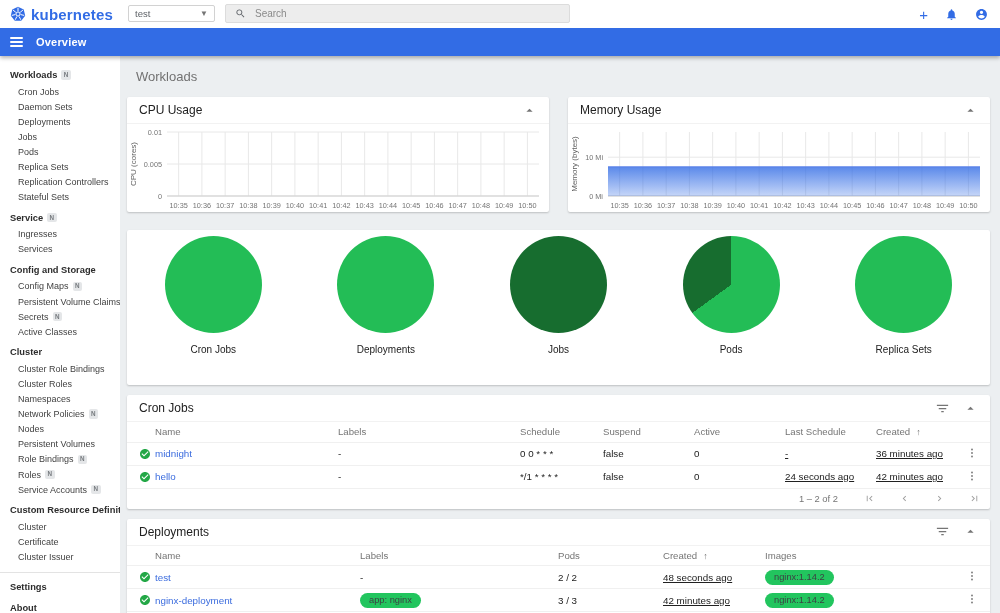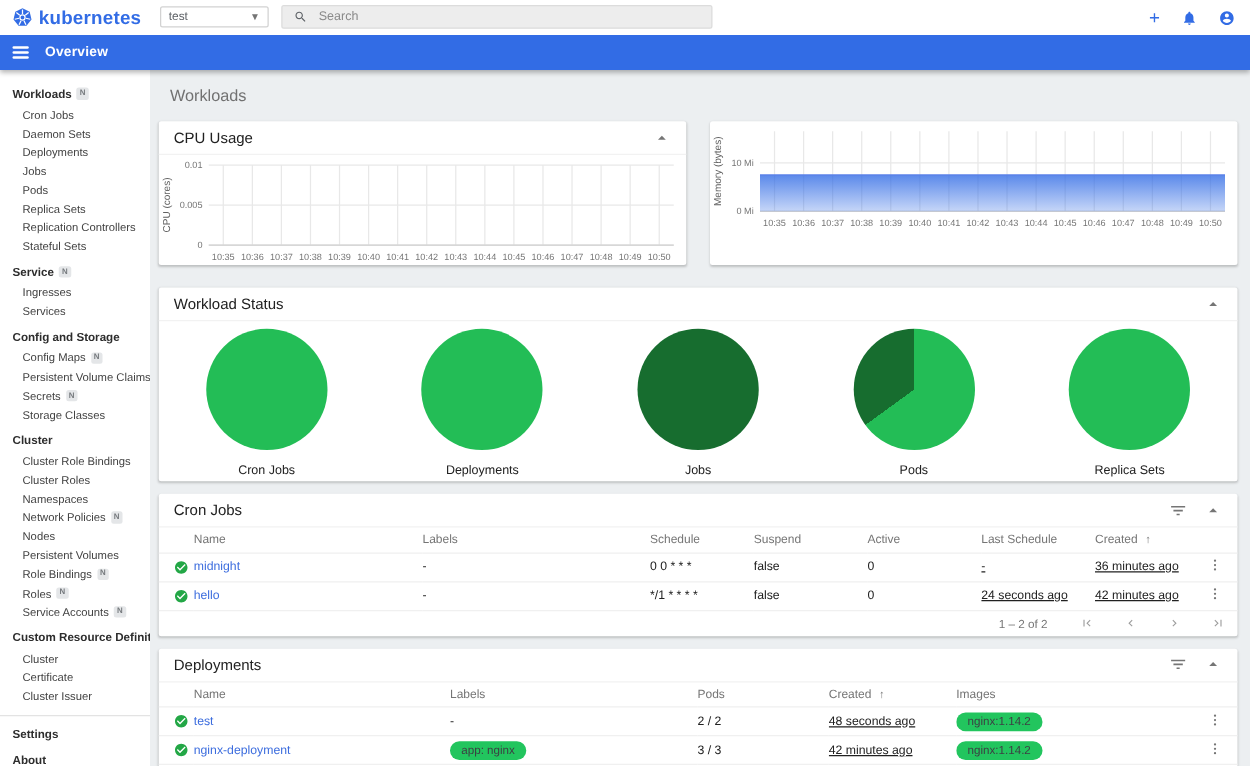--- a/index.html
+++ b/index.html
@@ -185,21 +185,21 @@
           <span class="sb-badge">N</span>
         </div>
         <div class="sb-item">
           <span>Persistent Volume Claims</span>
         </div>
         <div class="sb-item">
           <span>Secrets</span>
           <span class="sb-badge">N</span>
         </div>
         <div class="sb-item">
-          <span>Storage Classes</span>
+          <span>Active Classes</span>
         </div>
         <div class="sb-section">
           <span>Cluster</span>
         </div>
         <div class="sb-item">
           <span>Cluster Role Bindings</span>
         </div>
         <div class="sb-item">
           <span>Cluster Roles</span>
         </div>
@@ -302,20 +302,28 @@
                 <line x1="40" y1="40" x2="412" y2="40" stroke="#e8e8e8" stroke-width="1"></line>
                 <text x="35" y="42.6" font-size="7.3" fill="#757575" text-anchor="end">0.005</text>
                 <line x1="40" y1="8" x2="412" y2="8" stroke="#e8e8e8" stroke-width="1"></line>
                 <text x="35" y="10.6" font-size="7.3" fill="#757575" text-anchor="end">0.01</text>
                 <line x1="40" y1="72" x2="412" y2="72" stroke="#cfcfcf" stroke-width="1"></line>
                 <text transform="rotate(-90 9 40)" x="9" y="40" font-size="8" fill="#616161" text-anchor="middle">CPU (cores)</text>
               </svg></div>
         </section>
 
         <section class="card chart-card">
+          <div class="card-header">
+            <span class="card-title">Memory Usage</span>
+            <span class="icon-btn">
+                <svg viewBox="0 0 24 24">
+                  <path d="M7 14l5-5 5 5z"></path>
+                </svg>
+              </span>
+          </div>
           <div class="chart-host" id="chart-memory"><svg width="422" height="88" font-family="Liberation Sans, sans-serif">
                 <defs>
                   <linearGradient id="g-memory-usage" x1="0" y1="0" x2="0" y2="1">
         <stop offset="0" stop-color="#326ce5" stop-opacity="0.8"></stop>
         <stop offset="1" stop-color="#326ce5" stop-opacity="0.28"></stop>
                   </linearGradient>
                 </defs>
                 <line x1="51.625" y1="8" x2="51.625" y2="72" stroke="#e8e8e8" stroke-width="1"></line>
                 <text x="51.625" y="84" font-size="7.3" fill="#757575" text-anchor="middle">10:35</text>
                 <line x1="74.875" y1="8" x2="74.875" y2="72" stroke="#e8e8e8" stroke-width="1"></line>
@@ -354,28 +362,20 @@
                 <text x="35" y="35.81212121212121" font-size="7.3" fill="#757575" text-anchor="end">10 Mi</text>
                 <line x1="40" y1="72" x2="412" y2="72" stroke="#cfcfcf" stroke-width="1"></line>
                 <polygon points="40,72 40,42.90909090909091 64.8,42.90909090909091 89.6,42.90909090909091 114.4,42.90909090909091 139.2,42.90909090909091 164,42.90909090909091 188.8,42.90909090909091 213.6,42.90909090909091 238.4,42.90909090909091 263.2,42.90909090909091 288,42.90909090909091 312.8,42.90909090909091 337.6,42.90909090909091 362.4,42.90909090909091 387.2,42.90909090909091 412,42.90909090909091 412,42.90909090909091 412,72" fill="url(#g-memory-usage)"></polygon>
                 <polyline points="40,42.90909090909091 64.8,42.90909090909091 89.6,42.90909090909091 114.4,42.90909090909091 139.2,42.90909090909091 164,42.90909090909091 188.8,42.90909090909091 213.6,42.90909090909091 238.4,42.90909090909091 263.2,42.90909090909091 288,42.90909090909091 312.8,42.90909090909091 337.6,42.90909090909091 362.4,42.90909090909091 387.2,42.90909090909091 412,42.90909090909091" fill="none" stroke="#5b82e8" stroke-width="1.2"></polyline>
                 <text transform="rotate(-90 9 40)" x="9" y="40" font-size="8" fill="#616161" text-anchor="middle">Memory (bytes)</text>
               </svg></div>
         </section>
       </div>
 
       <section class="card status-card">
-        <div class="card-header">
-          <span class="card-title">Workload Status</span>
-          <span class="icon-btn">
-              <svg viewBox="0 0 24 24">
-                <path d="M7 14l5-5 5 5z"></path>
-              </svg>
-            </span>
-        </div>
         <div class="pies" id="pies">
             <div class="pie-col">
               <div class="pie" style="background: conic-gradient(rgb(35, 189, 86) 0deg, rgb(35, 189, 86) 360deg);"></div>
               <div class="pie-label">Cron Jobs</div>
             </div>
             <div class="pie-col">
               <div class="pie" style="background: conic-gradient(rgb(35, 189, 86) 0deg, rgb(35, 189, 86) 360deg);"></div>
               <div class="pie-label">Deployments</div>
             </div>
             <div class="pie-col">

